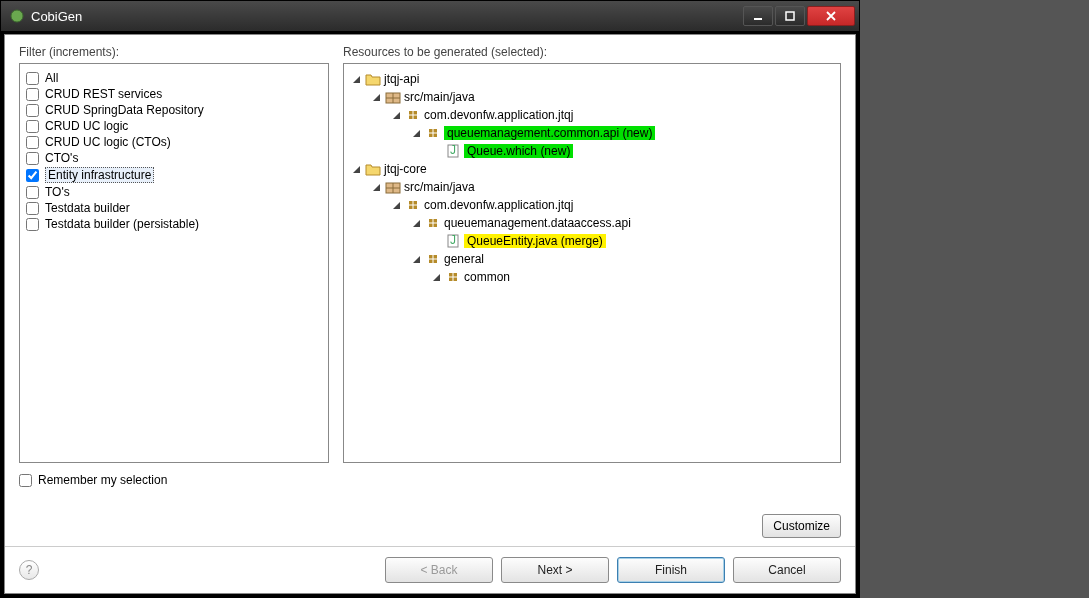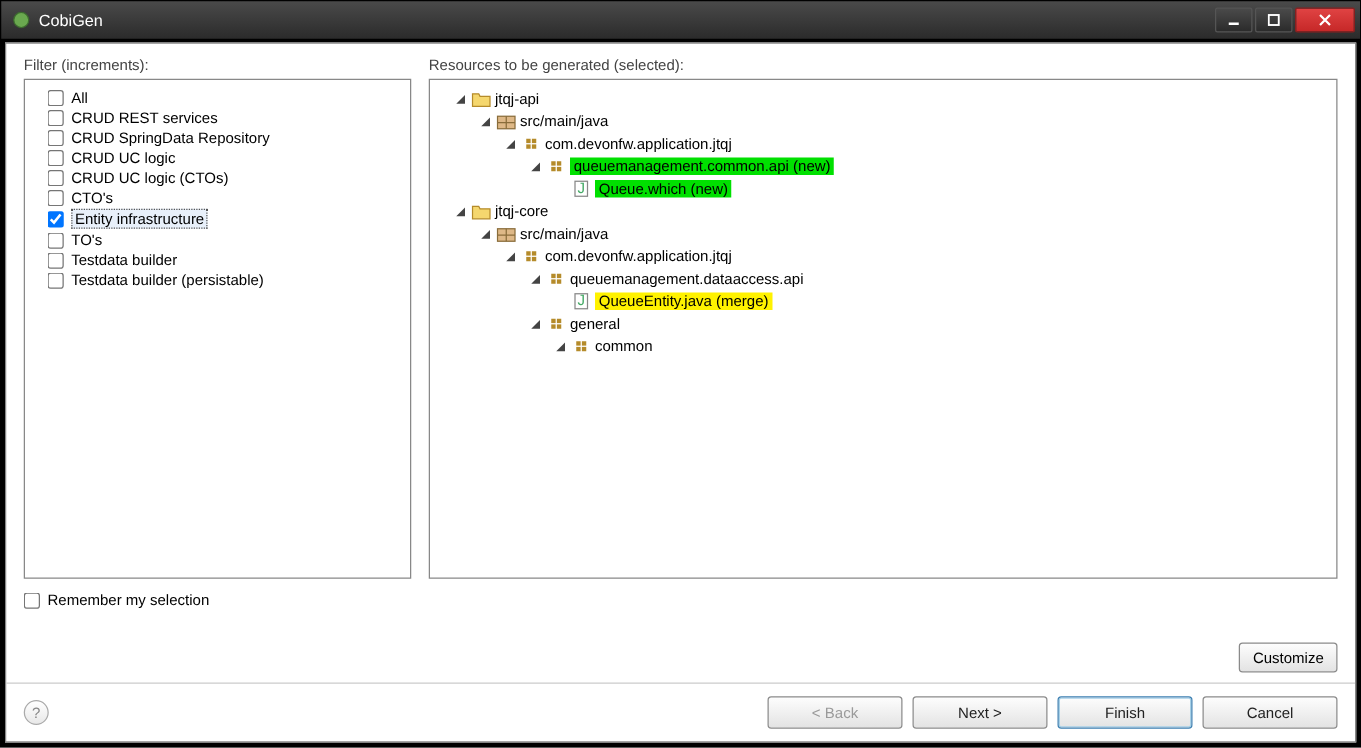--- a/index.html
+++ b/index.html
@@ -1,36 +1,36 @@
 <!DOCTYPE html>
 <html><head>
 <meta charset="utf-8">
 <style>
 * { box-sizing: border-box; margin: 0; padding: 0; font-family: "Segoe UI", Tahoma, sans-serif; font-size: 12px; }
 body { background: #555; width: 1089px; height: 598px; overflow: hidden; }
 
 
-.window { width: 1089px; height: 598px; background: #000; border: 1px solid #000; display: flex; flex-direction: column; }
+.window { width: 860px; height: 598px; background: #000; border: 1px solid #000; display: flex; flex-direction: column; }
 .titlebar { height: 30px; background: linear-gradient(to bottom, #4a4a4a, #2b2b2b); display: flex; align-items: center; padding: 0 4px 0 8px; }
 .titlebar-icon { width: 16px; height: 16px; margin-right: 6px; display: flex; align-items: center; justify-content: center; }
 .titlebar-title { color: #fff; font-size: 13px; flex: 1; }
 .win-controls { display: flex; gap: 2px; }
 .win-btn { width: 30px; height: 20px; border: 1px solid #555; background: linear-gradient(to bottom, #4a4a4a, #2b2b2b); display: flex; align-items: center; justify-content: center; border-radius: 2px; }
 .win-btn.close { width: 48px; background: linear-gradient(to bottom, #e04343, #c62828); border-color: #8a1f1f; }
 .win-btn svg { fill: #fff; }
 
 
 .content { flex: 1; background: #fff; margin: 3px; display: flex; flex-direction: column; border: 1px solid #888; }
 .header-area { border-bottom: 1px solid #ccc; padding: 14px 14px 50px 14px; background: #fff; }
 .header-area h1 { font-size: 14px; font-weight: bold; color: #000; }
 
 .main-panels { display: flex; padding: 10px 14px 6px 14px; gap: 14px; flex: 1; min-height: 0; }
 .panel { display: flex; flex-direction: column; min-height: 0; }
 .panel-label { color: #444; margin-bottom: 4px; }
-.panel-box { border: 1px solid #888; flex: 1; overflow: auto; padding: 6px 12px; background: #fff; position: relative; }
+.panel-box { border: 1px solid #888; flex: 1; overflow: auto; padding: 6px 0; background: #fff; position: relative; }
 .left-panel { width: 310px; }
 .right-panel { flex: 1; }
 
 
 .check-item { display: flex; align-items: center; padding: 1px 6px; gap: 6px; cursor: default; white-space: nowrap; }
 .check-item input[type=checkbox] { width: 13px; height: 13px; }
 .check-item.selected span { border: 1px dotted #555; background: #e8f0fa; padding: 0 2px; }
 
 
 .tree-row { display: flex; align-items: center; gap: 3px; padding: 1px 0; white-space: nowrap; }

